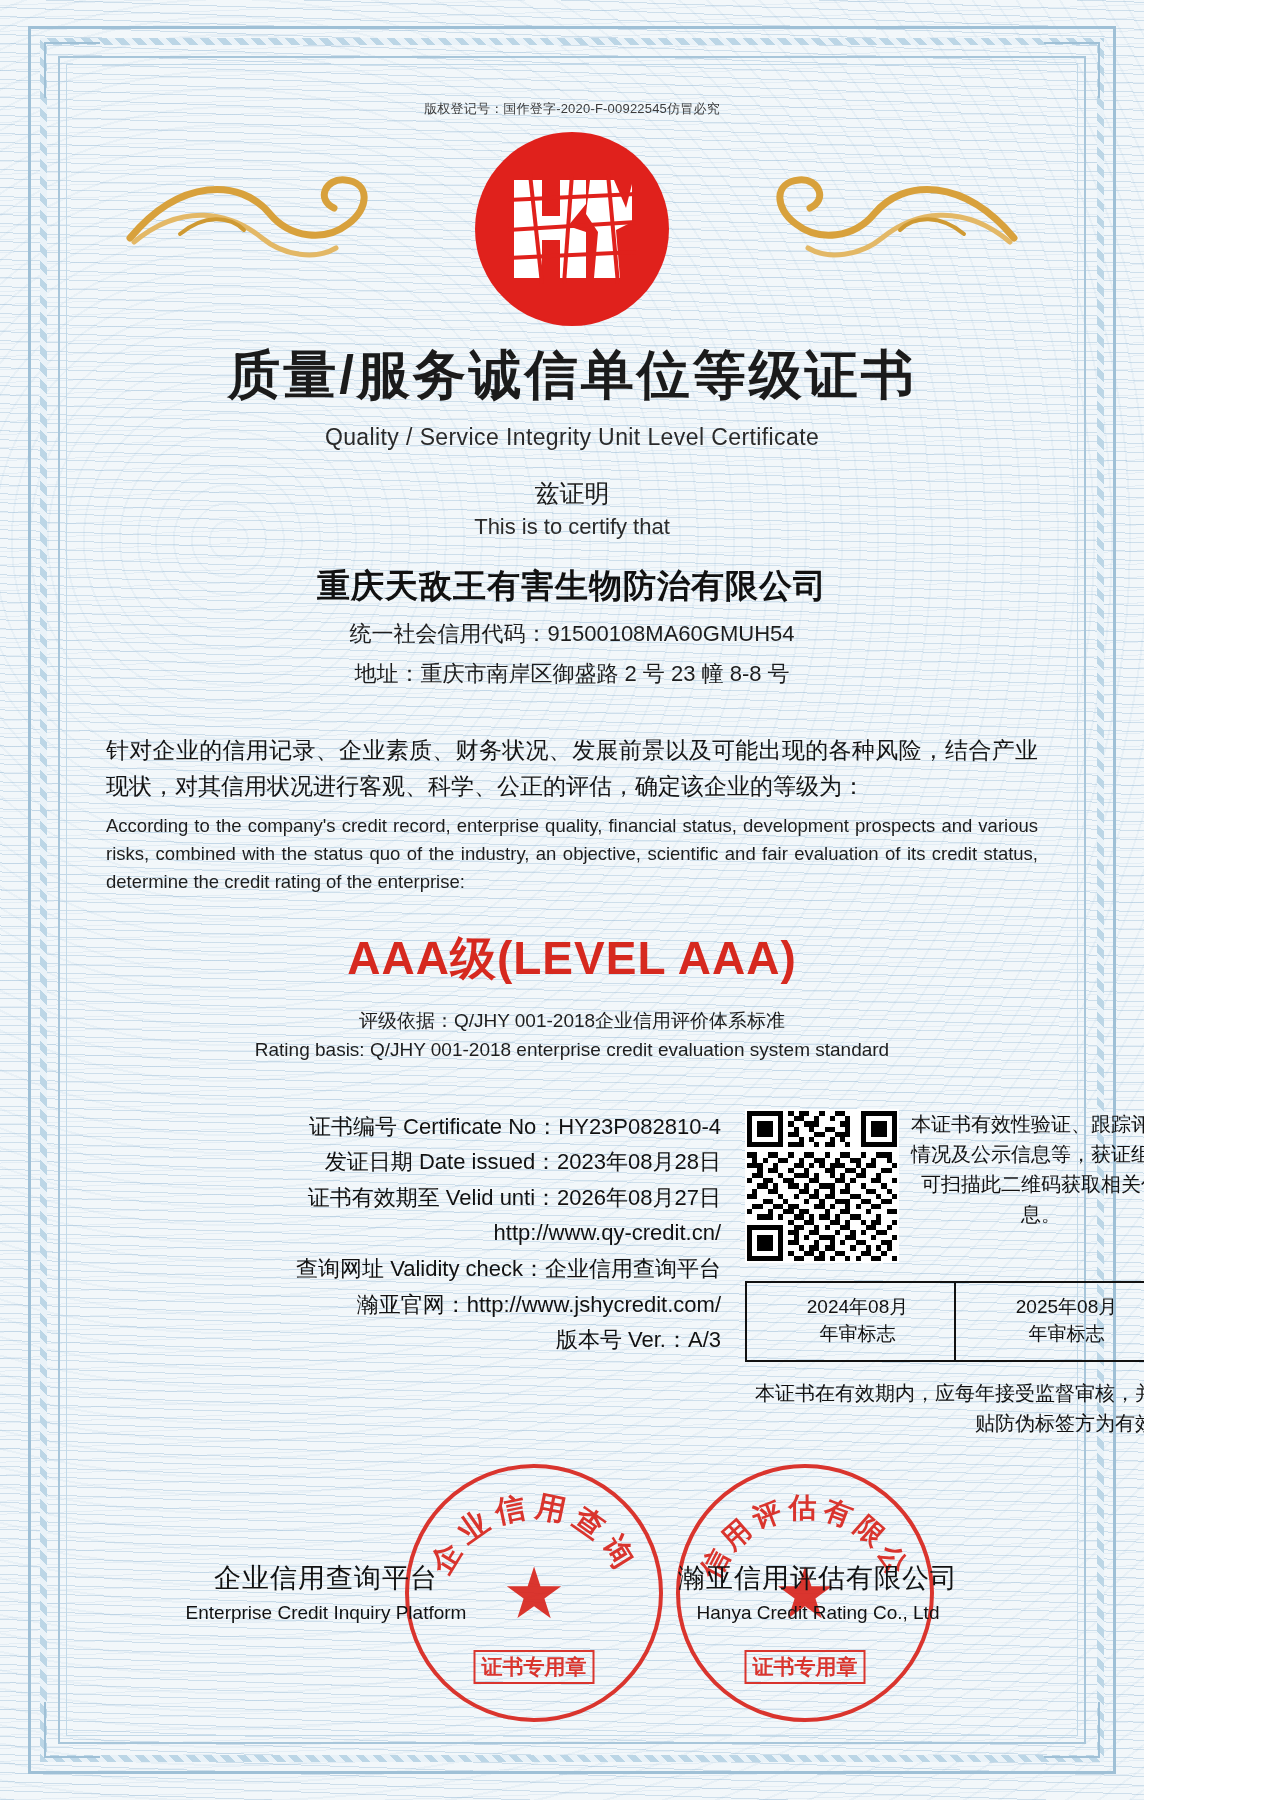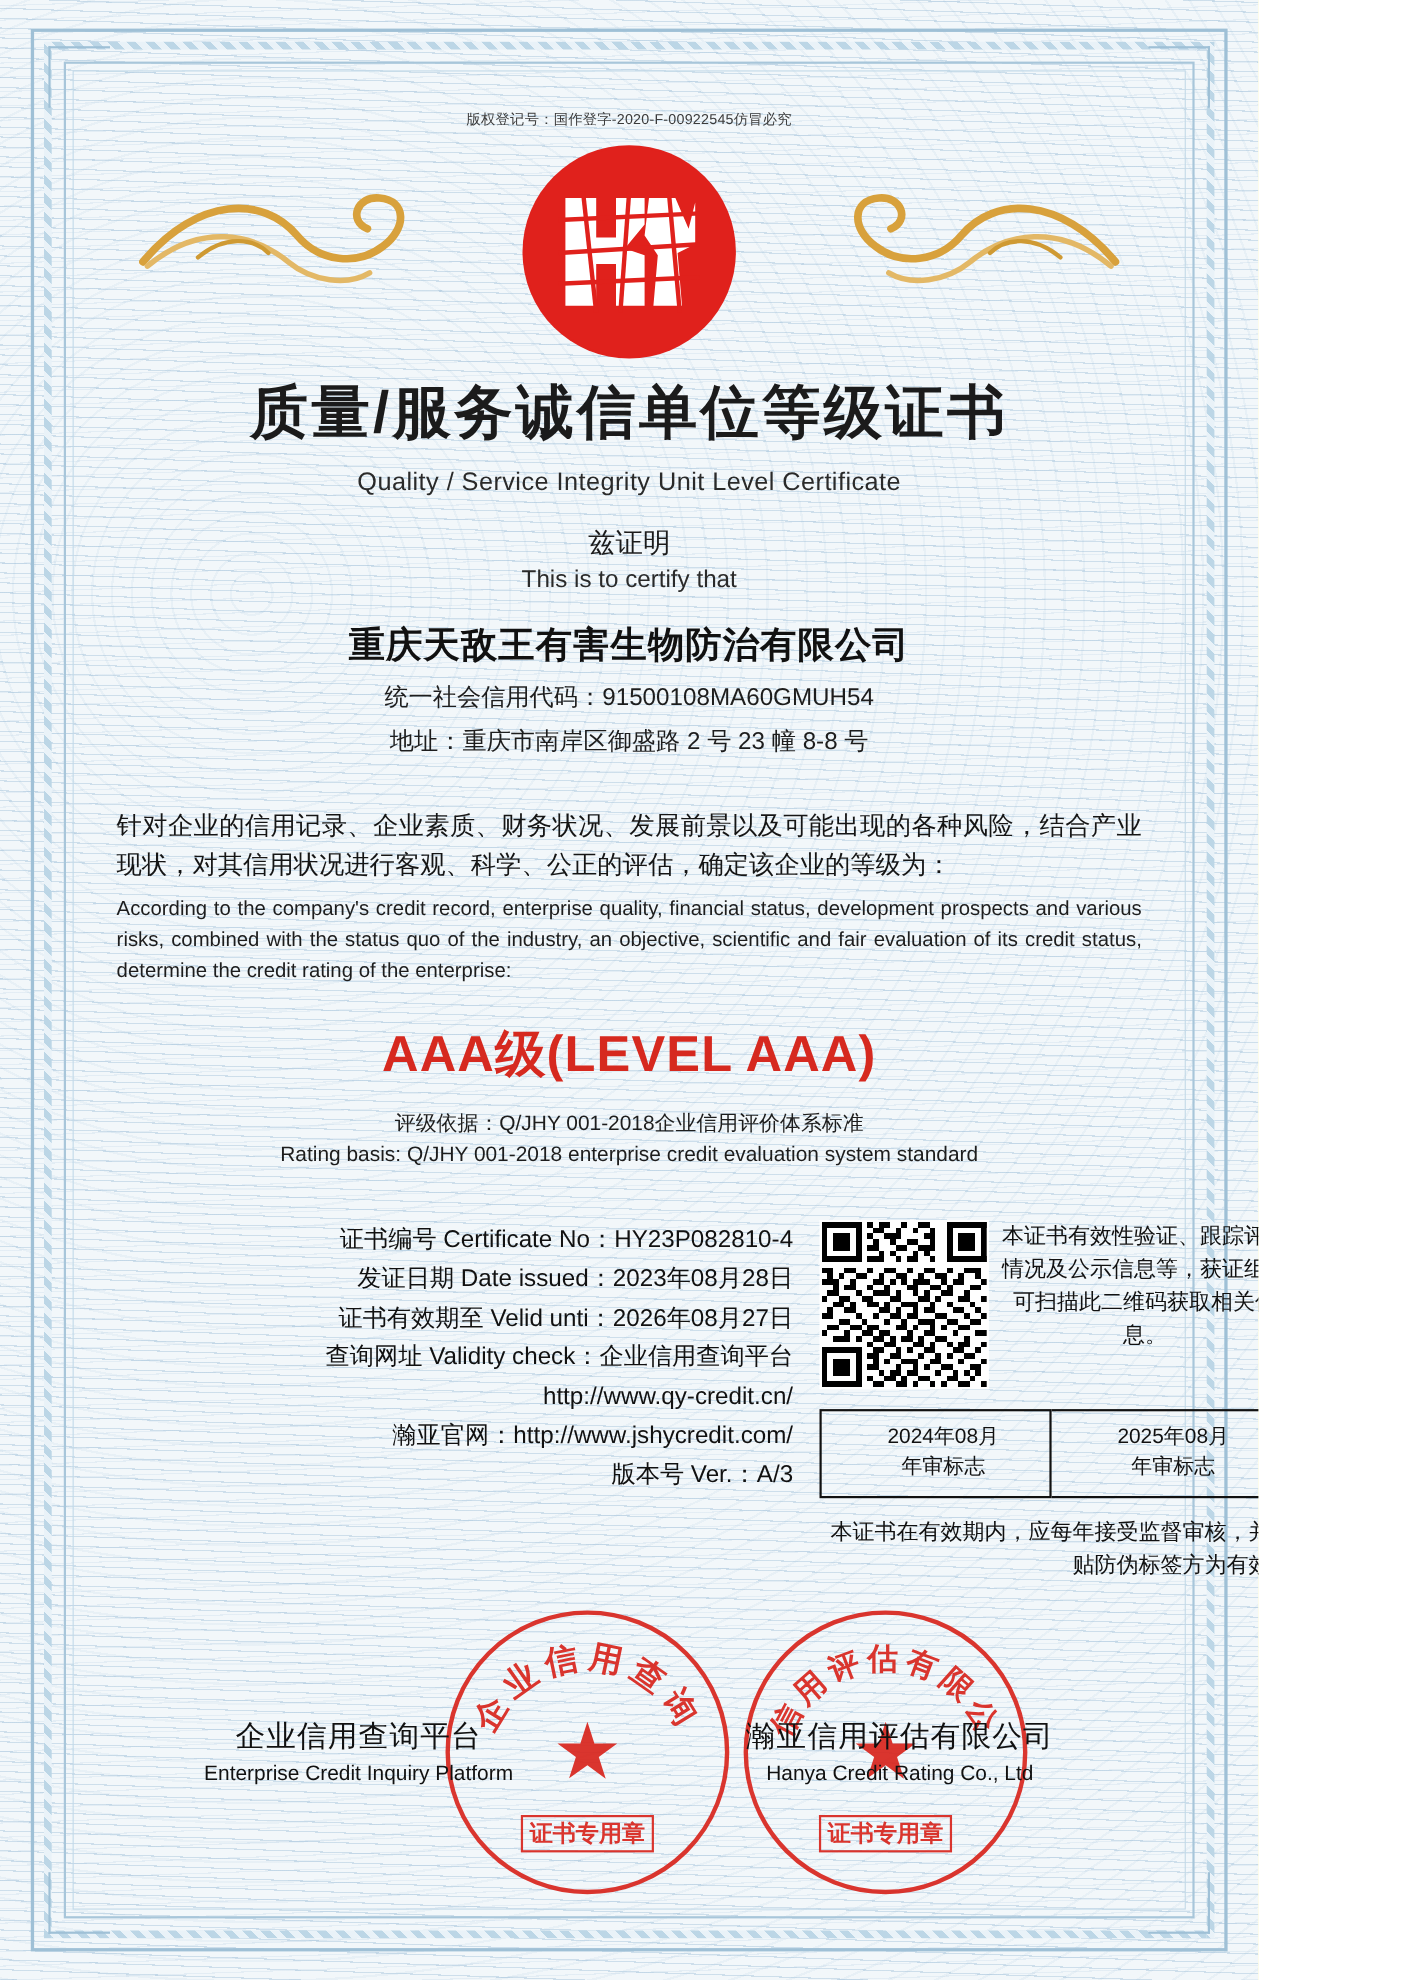--- a/index.html
+++ b/index.html
@@ -11,21 +11,21 @@
     width: 1280px;
     height: 1800px;
     font-family: "Liberation Sans", sans-serif;
     overflow: hidden;
   }
 
   .cert {
     position: relative;
     width: 1144px;
     height: 1800px;
-    background: #fef9c3;
+    background: #bef264;
     overflow: hidden;
   }
 
   
   .guilloche {
     position: absolute;
     inset: 0;
     background-color: #f2f7fa;
     background-image:
       repeating-linear-gradient(2deg, rgba(120,165,200,0.30) 0px, rgba(120,165,200,0.30) 1px, rgba(255,255,255,0) 1px, rgba(255,255,255,0) 9px),
@@ -384,22 +384,22 @@
 
     <div class="level">AAA级(LEVEL AAA)</div>
     <div class="basis-cn">评级依据：Q/JHY 001-2018企业信用评价体系标准</div>
     <div class="basis-en">Rating basis: Q/JHY 001-2018 enterprise credit evaluation system standard</div>
 
     <div class="details-wrap">
       <div class="details">
         <div>证书编号 Certificate No：HY23P082810-4</div>
         <div>发证日期 Date issued：2023年08月28日</div>
         <div>证书有效期至 Velid unti：2026年08月27日</div>
+        <div>http://www.qy-credit.cn/</div>
         <div>查询网址 Validity check：企业信用查询平台</div>
-        <div>http://www.qy-credit.cn/</div>
         <div>瀚亚官网：http://www.jshycredit.com/</div>
         <div>版本号 Ver.：A/3</div>
       </div>
 
       <div class="qr-col">
         <div class="qr-row">
           <svg class="qr" viewBox="0 0 29 29" shape-rendering="crispEdges">
             <rect width="29" height="29" fill="#ffffff"></rect>
             <g fill="#000000">
               <rect x="0" y="0" width="7" height="1"></rect>

